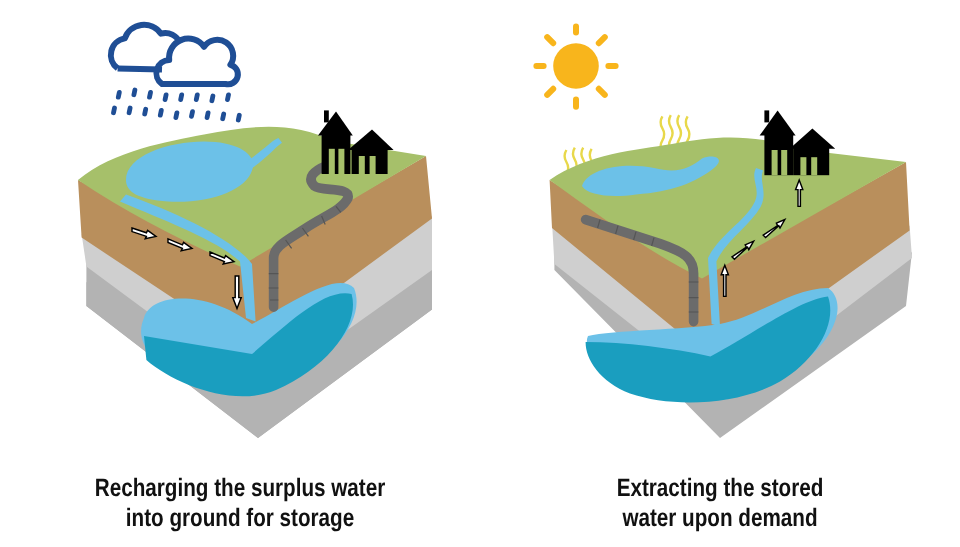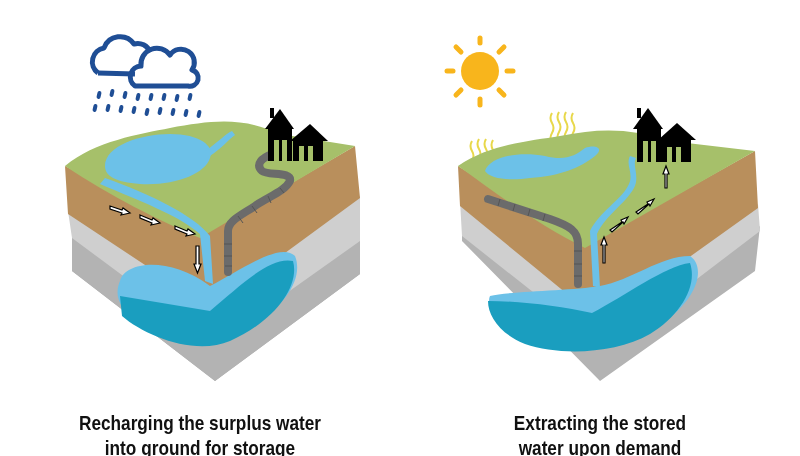--- a/index.html
+++ b/index.html
@@ -1,17 +1,17 @@
 <!DOCTYPE html>
 <html><head>
 <meta charset="utf-8">
 <style>
   html,body{margin:0;padding:0;background:#ffffff;}
   body{width:800px;height:456px;position:relative;overflow:hidden;font-family:"Liberation Sans",sans-serif;}
-  .panel{position:absolute;top:16px;width:400px;height:335px;}
+  .panel{position:absolute;top:0;width:400px;height:335px;}
   .panel svg{position:absolute;left:0;top:0;}
   .caption{position:absolute;top:394px;width:400px;text-align:center;font-family:"Liberation Sans",sans-serif;font-weight:bold;font-size:21px;line-height:25px;color:#111;transform:scaleX(0.82);transform-origin:center;letter-spacing:0px;}
 </style>
 </head>
 <body>
 
 <div class="panel" style="left:0;">
   <svg width="400" height="390" viewBox="0 0 400 390">
 
     <g fill="none" stroke="#1f4e95" stroke-width="5" stroke-linejoin="round">

